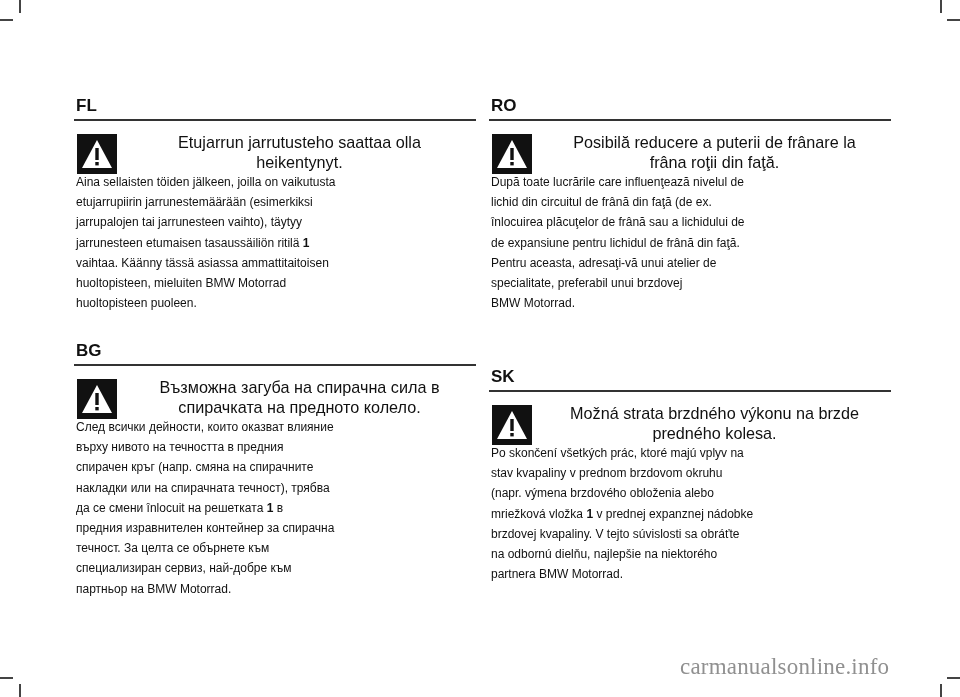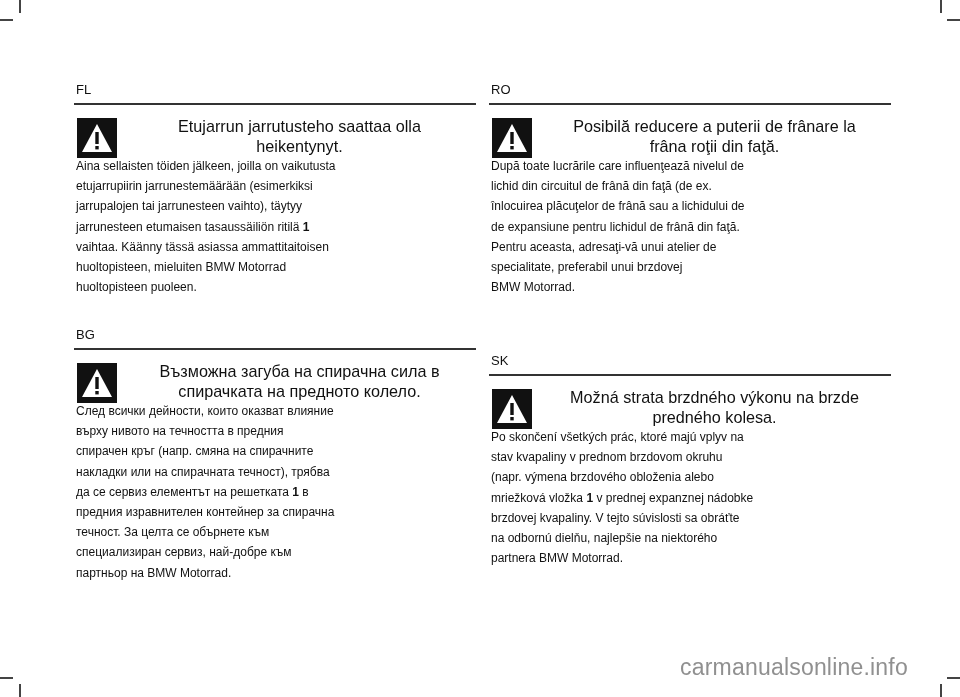--- a/index.html
+++ b/index.html
@@ -6,38 +6,39 @@
     body {
       width: 960px; height: 697px; background: #ffffff; position: relative; overflow: hidden;
       font-family: "Liberation Sans", "DejaVu Sans", sans-serif; color: #111111;
     }
     .crop { position: absolute; background: #444; }
     .col { position: absolute; width: 402px; }
     .col-left { left: 74px; }
     .col-right { left: 489px; }
     .section { position: absolute; left: 0; width: 402px; }
     .sec-title {
-      font-weight: normal; font-size: 13px; line-height: 20px; height: 20px;
+      font-weight: bold; font-size: 17px; line-height: 20px; height: 20px;
       padding-left: 2px;
+      margin-top: 16px;
     }
     .rule { height: 1.5px; background: #333; margin-top: 3px; width: 402px; }
     .warn {
       margin-top: 11px; position: relative; font-size: 16.2px; line-height: 20.2px; text-align: center;
     }
     .warn-icon {
       position: absolute; left: 3px; top: 2px; width: 40px; height: 40px; background: #111;
     }
     .warn-icon svg { display: block; }
     .warn-text { padding-left: 49px; }
     .body-text { font-size: 12px; line-height: 20.2px; padding-left: 2px; }
     .line { white-space: nowrap; display: block; }
     b.ref { font-weight: bold; }
     .watermark {
       position: absolute; left: 680px; top: 654px; font-size: 23px; color: #909090;
-      font-family: Liberation Sans, sans-serif; letter-spacing: 0.2px;
+      font-family: Liberation Serif, serif; letter-spacing: 0.2px;
     }
   </style>
 </head>
 <body>
 
 <div class="crop" style="left:19px;top:0;width:1.5px;height:13px;"></div>
 <div class="crop" style="left:0;top:19px;width:13px;height:1.5px;"></div>
 <div class="crop" style="left:940px;top:0;width:1.5px;height:13px;"></div>
 <div class="crop" style="left:947px;top:19px;width:13px;height:1.5px;"></div>
 <div class="crop" style="left:0;top:677px;width:13px;height:1.5px;"></div>
@@ -88,21 +89,21 @@
       <div class="warn-text">
         <span class="line">Възможна загуба на спирачна сила в</span>
         <span class="line">спирачката на предното колело.</span>
       </div>
     </div>
     <div class="body-text">
       <span class="line">След всички дейности, които оказват влияние</span>
       <span class="line">върху нивото на течността в предния</span>
       <span class="line">спирачен кръг (напр. смяна на спирачните</span>
       <span class="line">накладки или на спирачната течност), трябва</span>
-      <span class="line"><span>да се сервиз елементът на решетката </span><b class="ref">1</b><span> в</span></span>
+      <span class="line"><span>да се смени înlocuit на решетката </span><b class="ref">1</b><span> в</span></span>
       <span class="line">предния изравнителен контейнер за спирачна</span>
       <span class="line">течност. За целта се обърнете към</span>
       <span class="line">специализиран сервиз, най-добре към</span>
       <span class="line">партньор на BMW Motorrad.</span>
     </div>
   </div>
 </div>
 
 <div class="col col-right">
 

